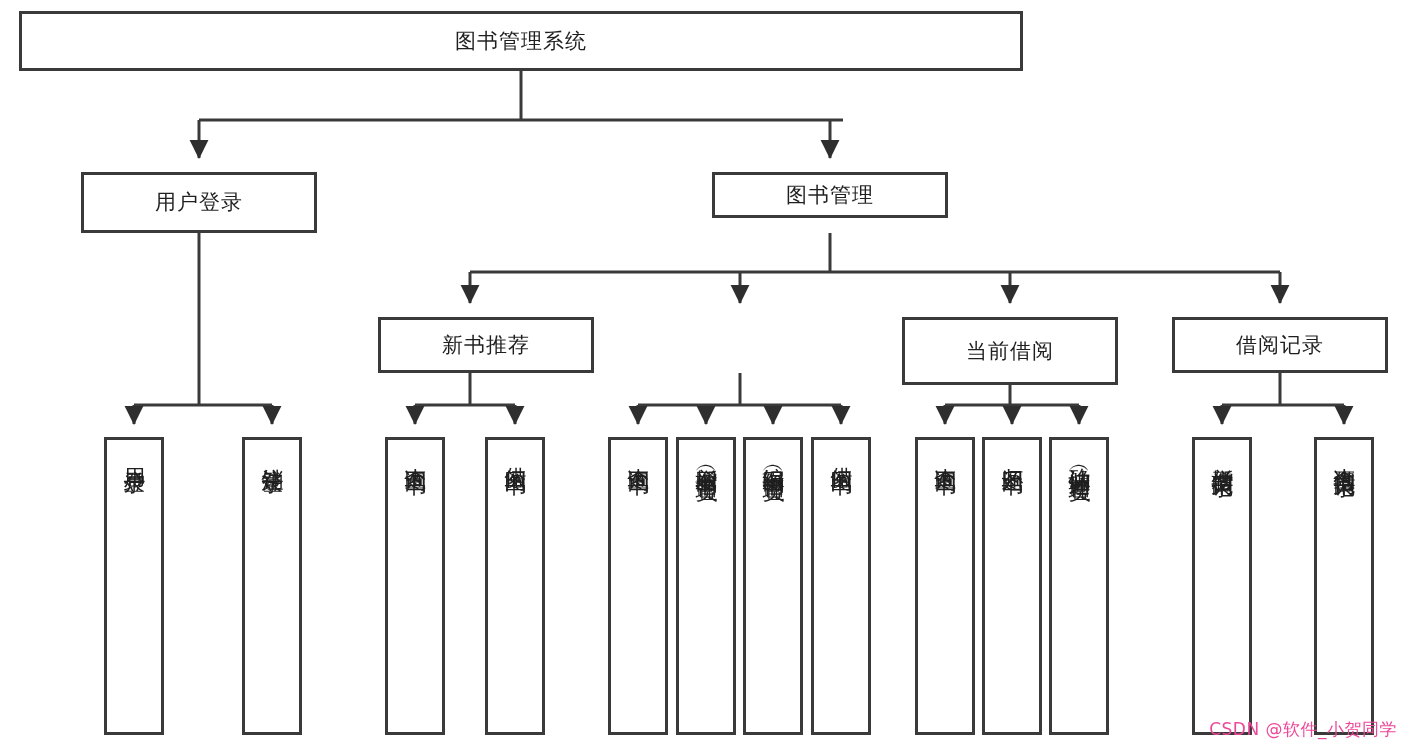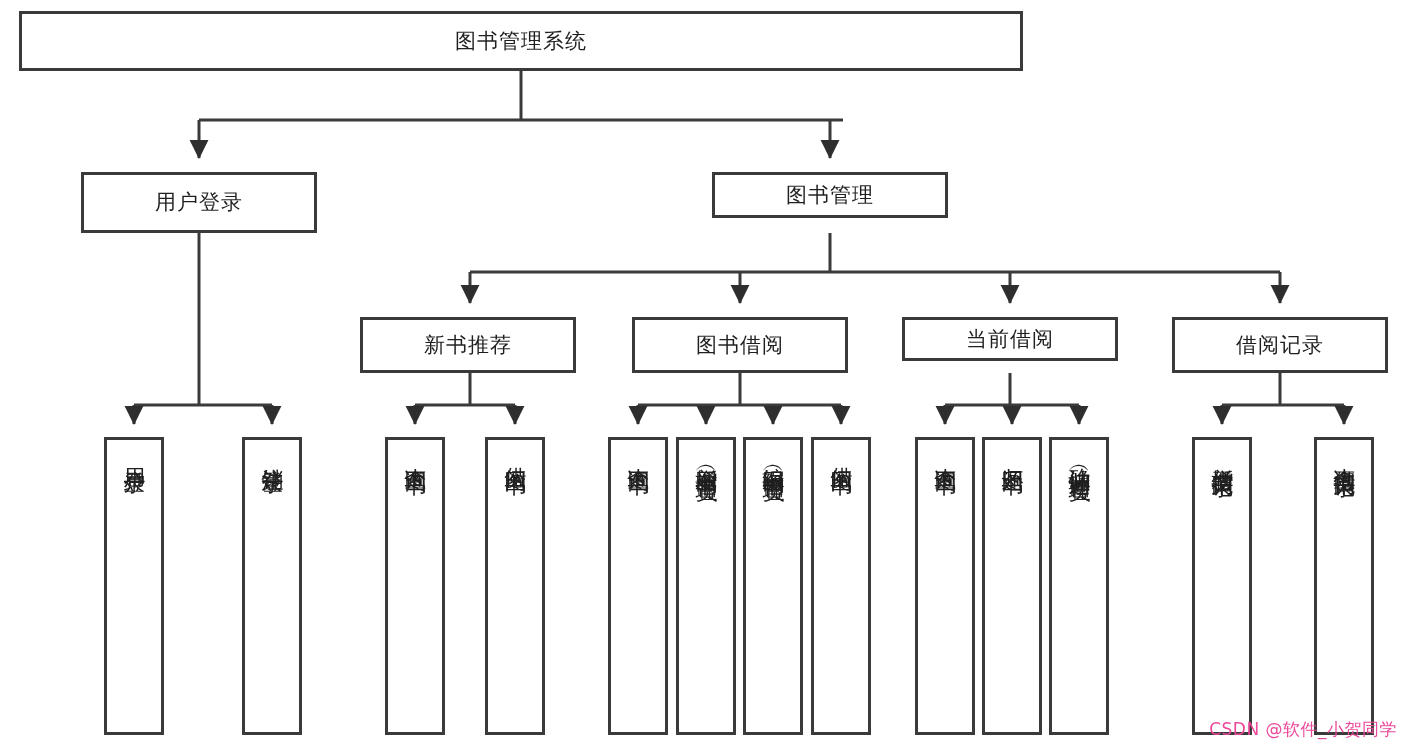--- a/index.html
+++ b/index.html
@@ -129,27 +129,24 @@
     <span class="node-label">图书管理系统</span>
   </div>
 
   <div class="node" style="left:81px; top:172px; width:236px; height:61px;">
     <span class="node-label">用户登录</span>
   </div>
   <div class="node" style="left:712px; top:172px; width:236px; height:46px;">
     <span class="node-label">图书管理</span>
   </div>
 
-  <div class="node" style="left:360px; top:317px; width:216px; height:56px;">
+  <div class="node" style="left:378px; top:317px; width:216px; height:56px;">
     <span class="node-label">新书推荐</span>
   </div>
-  <div class="node" style="left:632px; top:317px; width:216px; height:56px;">
-    <span class="node-label">图书借阅</span>
-  </div>
-  <div class="node" style="left:902px; top:317px; width:216px; height:44px;">
+  <div class="node" style="left:902px; top:317px; width:216px; height:68px;">
     <span class="node-label">当前借阅</span>
   </div>
   <div class="node" style="left:1172px; top:317px; width:216px; height:56px;">
     <span class="node-label">借阅记录</span>
   </div>
 
   <div class="node leaf" style="left:104px; top:437px; width:60px; height:298px;">
     <span class="node-label">用户登录</span>
   </div>
   <div class="node leaf" style="left:242px; top:437px; width:60px; height:298px;">

